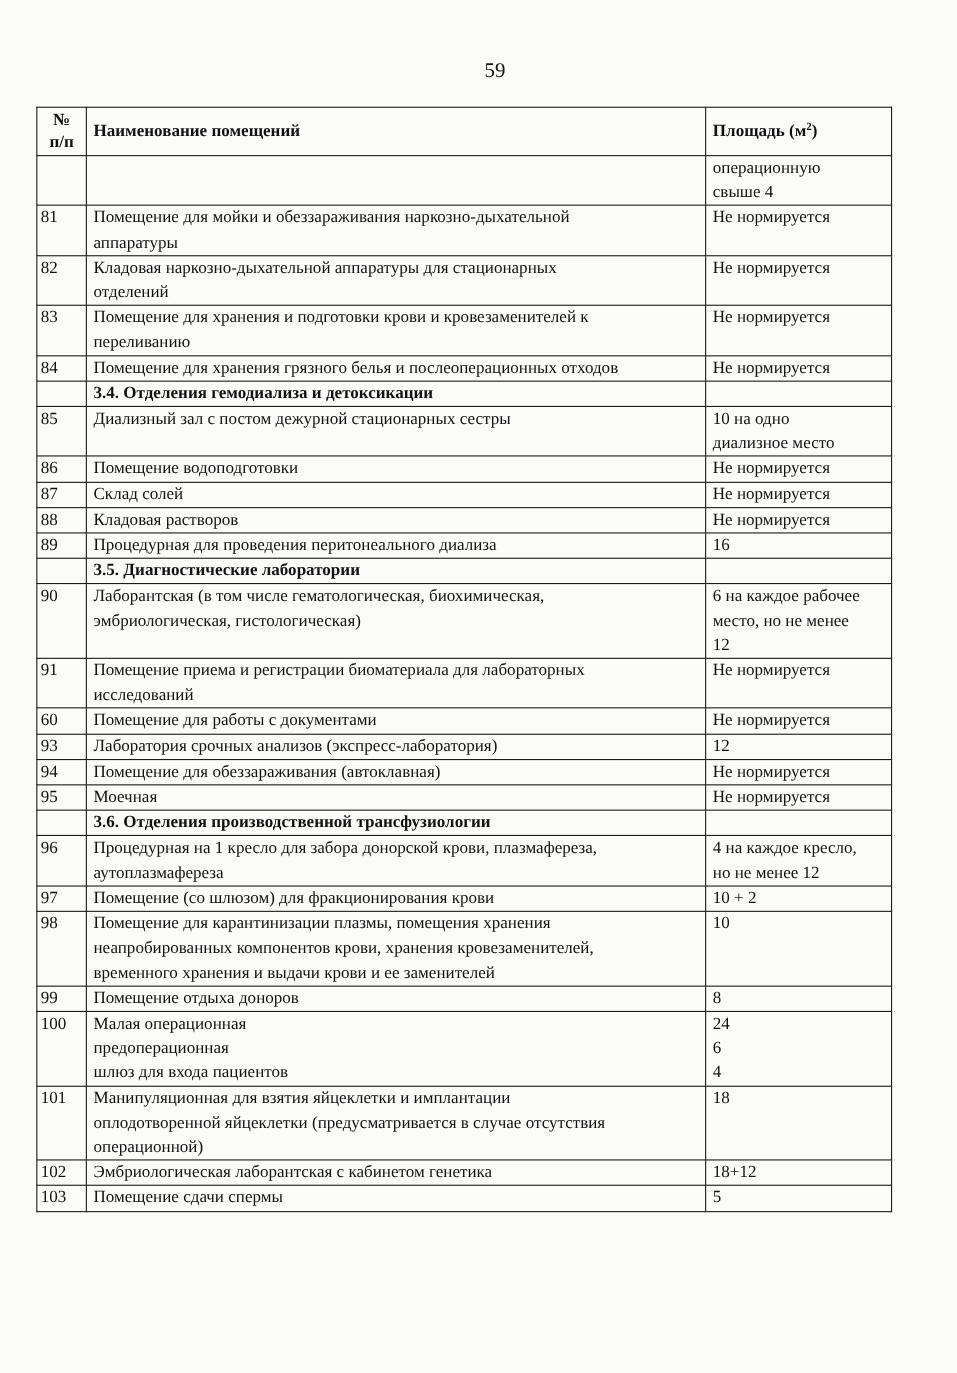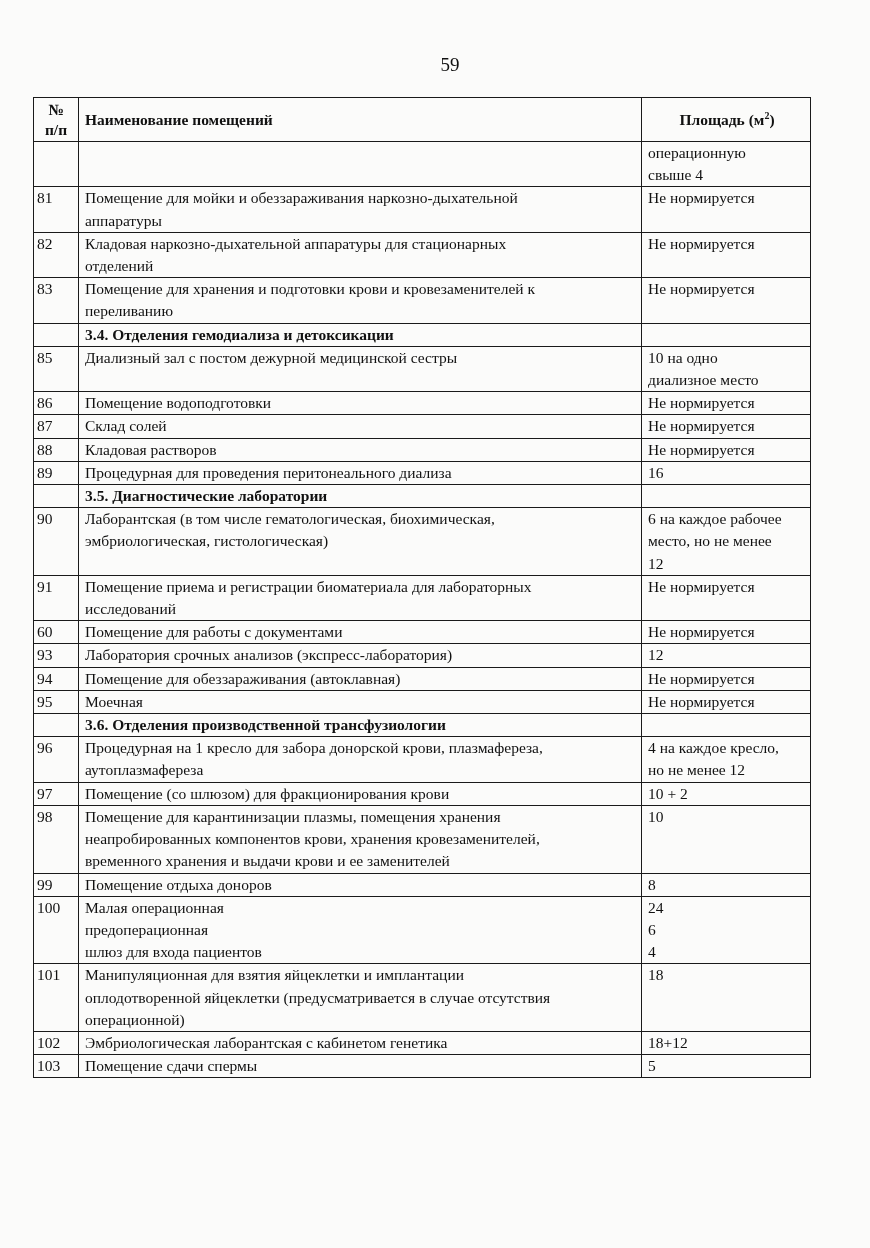--- a/index.html
+++ b/index.html
@@ -31,21 +31,21 @@
     padding: 0 4px 0 6px;
     text-align: left;
     white-space: pre-line;
   }
   table.rooms th {
     font-weight: bold; vertical-align: middle; height: 43px;
     font-size: 15.5px; line-height: 20px;
   }
   table.rooms th.num { text-align: center; padding: 0; }
   table.rooms th.name { text-align: left; }
-  table.rooms th.area { text-align: center; }
+  table.rooms th.area { }
   table.rooms td.num { padding-left: 3px; padding-right: 0; }
   tr.section td.name { font-weight: bold; margin-top: 20px; }
   sup { font-size: 10px; line-height: 0; }
 </style>
 </head>
 <body>
 
 <div class="page-number">59</div>
 
 <table class="rooms">
@@ -79,28 +79,33 @@
         <td class="name">Кладовая наркозно-дыхательной аппаратуры для стационарных
 отделений</td>
         <td class="area">Не нормируется</td>
       </tr>
       <tr class="item">
         <td class="num">83</td>
         <td class="name">Помещение для хранения и подготовки крови и кровезаменителей к
 переливанию</td>
         <td class="area">Не нормируется</td>
       </tr>
+      <tr class="item">
+        <td class="num">84</td>
+        <td class="name">Помещение для хранения грязного белья и послеоперационных отходов</td>
+        <td class="area">Не нормируется</td>
+      </tr>
       <tr class="section">
         <td class="num"></td>
         <td class="name">3.4. Отделения гемодиализа и детоксикации</td>
         <td class="area"></td>
       </tr>
       <tr class="item">
         <td class="num">85</td>
-        <td class="name">Диализный зал с постом дежурной медицинской сестры</td>
+        <td class="name">Диализный зал с постом дежурной стационарных сестры</td>
         <td class="area">10 на одно
 диализное место</td>
       </tr>
       <tr class="item">
         <td class="num">86</td>
         <td class="name">Помещение водоподготовки</td>
         <td class="area">Не нормируется</td>
       </tr>
       <tr class="item">
         <td class="num">87</td>

